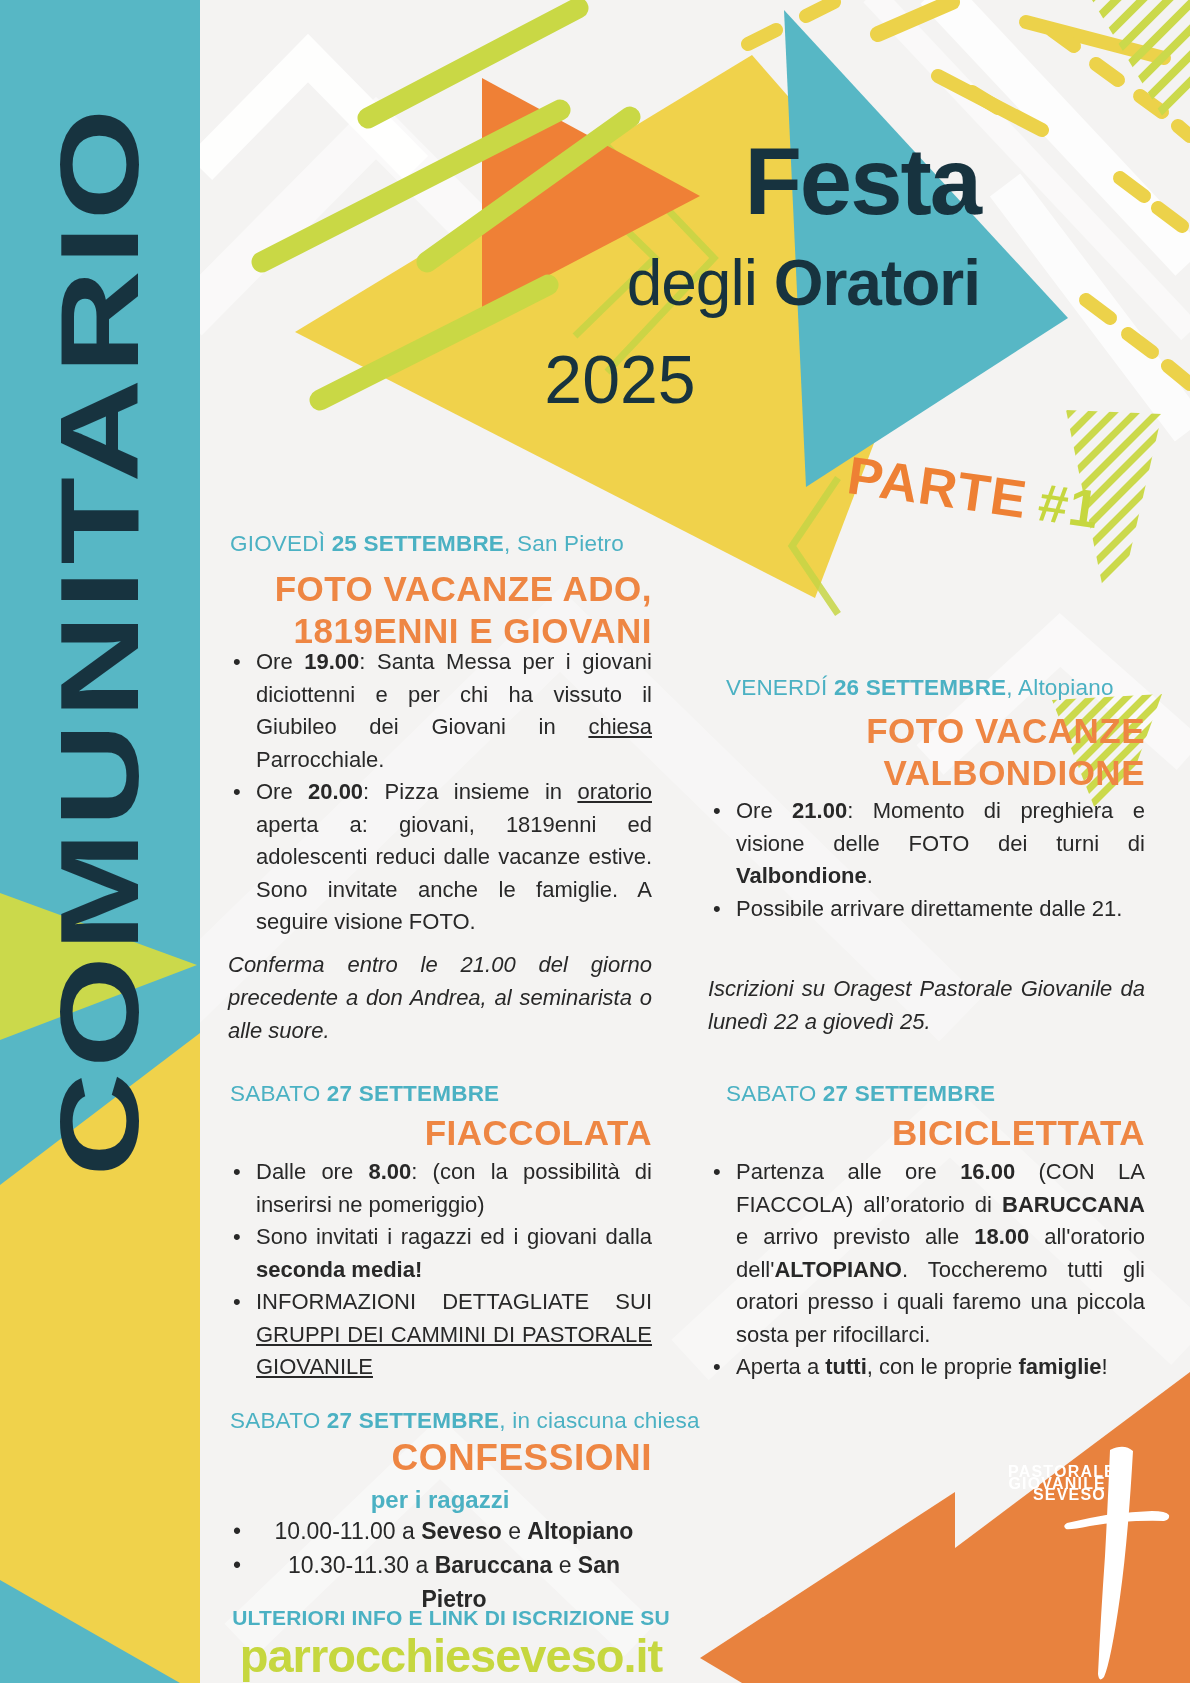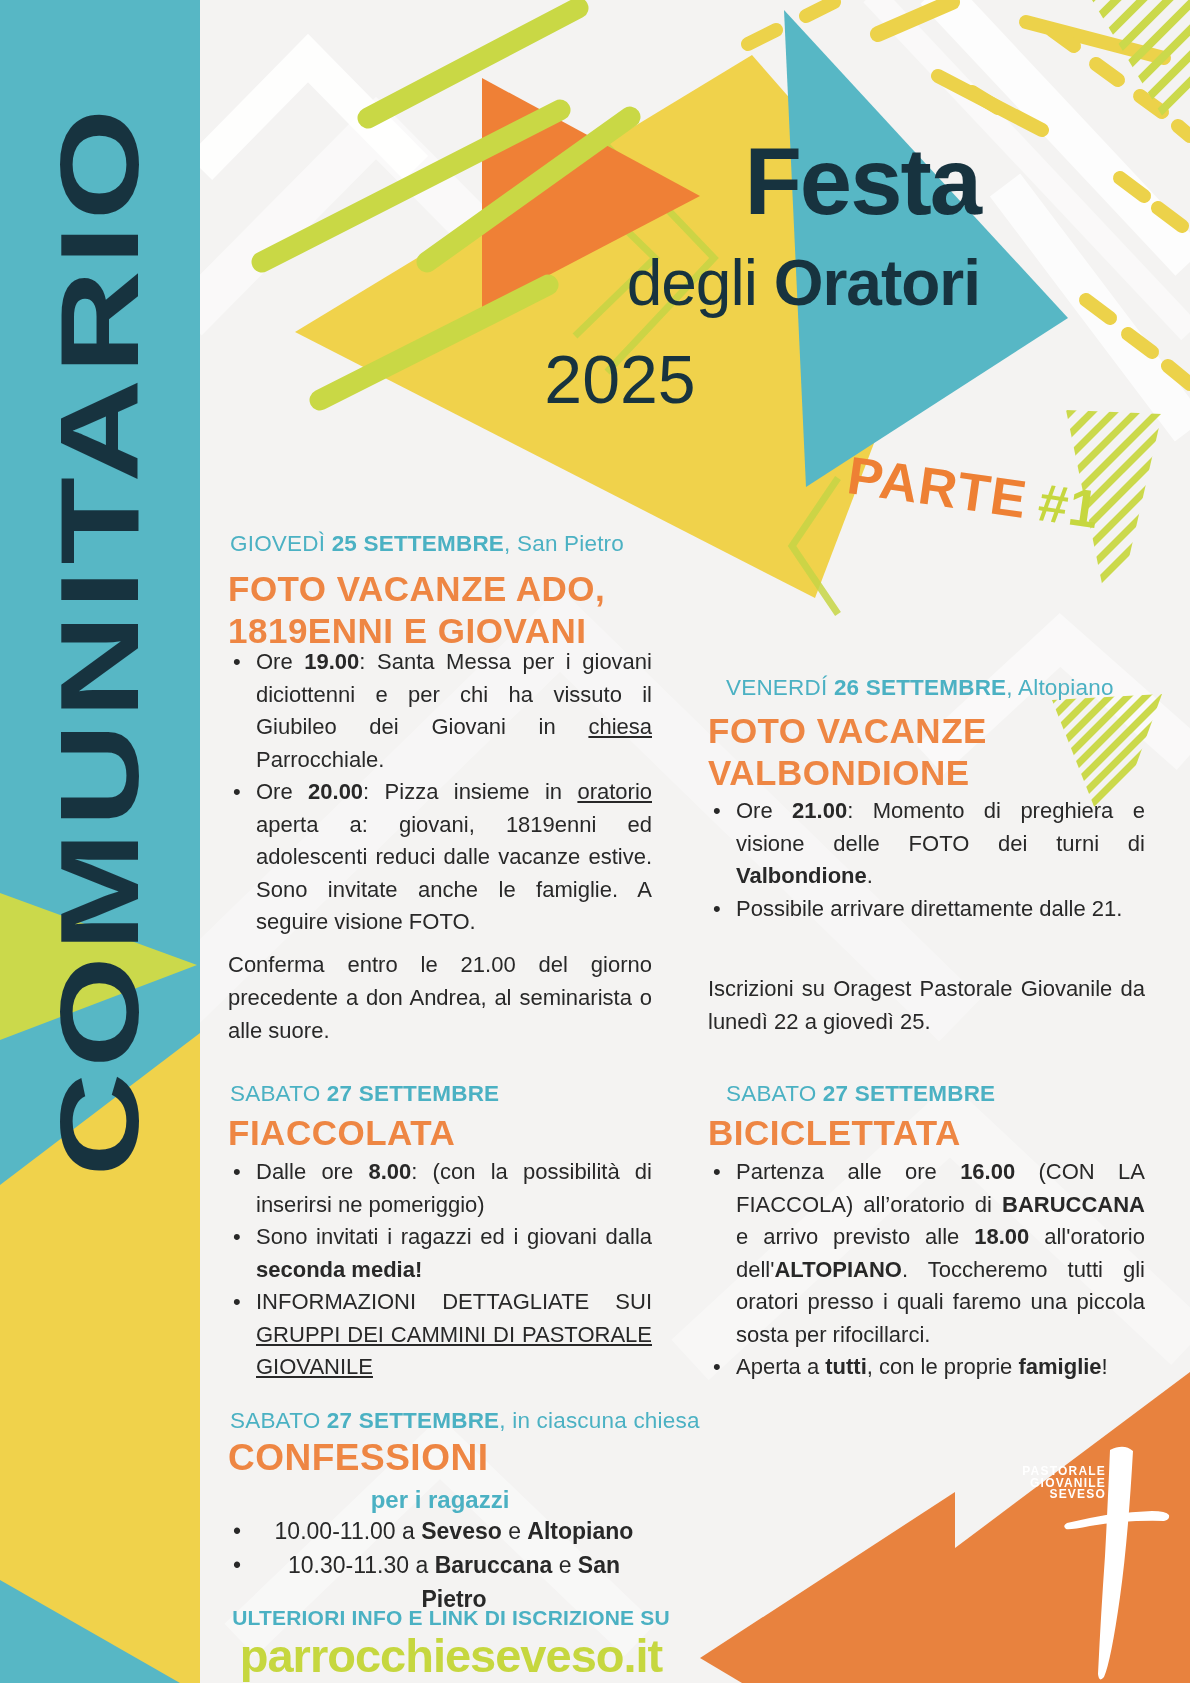--- a/index.html
+++ b/index.html
@@ -15,33 +15,33 @@
   .t-festa{top:128px;left:560px;width:420px;text-align:right;font-size:94px;font-weight:800;color:#17333f;letter-spacing:-2px;}
   .t-degli{top:246px;left:340px;width:640px;text-align:right;font-size:64px;font-weight:400;color:#17333f;letter-spacing:-1px;}
   .t-degli b{font-weight:800;}
   .t-year{top:340px;left:440px;width:360px;text-align:center;font-size:68px;font-weight:400;color:#17333f;}
   .badge{top:444px;left:848px;font-size:53px;font-weight:800;letter-spacing:1px;transform:rotate(8deg);
          transform-origin:left center;white-space:nowrap;}
   .badge .w{color:#ee8034;} .badge .n{color:#c6d73f;margin-left:12px;}
 
   .head{font-size:22.5px;color:#4bb1c3;white-space:nowrap;font-weight:500;letter-spacing:.2px;}
   .head b{font-weight:800;}
-  .title{text-align:left;color:#ee8643;font-weight:800;font-size:35px;line-height:42px;letter-spacing:.5px;}
+  .title{text-align:right;color:#ee8643;font-weight:800;font-size:35px;line-height:42px;letter-spacing:.5px;}
   .title.big{font-size:37px;}
   .subtl{text-align:center;color:#4bb1c3;font-weight:800;font-size:24px;}
   .bullets{margin:0;padding:0;list-style:none;}
   .bullets li{position:relative;padding-left:28px;font-size:22px;line-height:32.5px;color:#282828;text-align:justify;}
   .bullets li::before{content:"\2022";position:absolute;left:5px;}
   .bullets.plain li{text-align:center;font-size:23px;line-height:34px;}
   .bullets b, .note b, .head b{font-weight:800;}
-  .note{font-size:22px;line-height:33px;color:#282828;text-align:justify;margin:0;}
+  .note{font-style:italic;font-size:22px;line-height:33px;color:#282828;text-align:justify;margin:0;}
 
   .f-info{top:1606px;left:212px;width:478px;text-align:center;font-size:21px;font-weight:800;color:#4bb1c3;letter-spacing:.2px;}
   .f-site{top:1628px;left:212px;width:478px;text-align:center;font-size:47px;font-weight:800;color:#c6d73f;letter-spacing:-1px;}
-  .logo{top:1466px;left:1008px;width:98px;text-align:right;color:#fff;font-size:12px;line-height:11.5px;letter-spacing:1.2px;font-weight:700;}
+  .logo{top:1466px;left:1008px;width:98px;text-align:right;color:#fff;font-size:16px;line-height:11.5px;letter-spacing:1.2px;font-weight:700;}
 </style>
 </head>
 <body>
 
 <div class="poster">
 
   <svg class="decor" width="1190" height="1683" viewBox="0 0 1190 1683">
     <defs>
       <clipPath id="hatchA">
           <polygon points="1066,410 1162,414 1112,632"></polygon>

